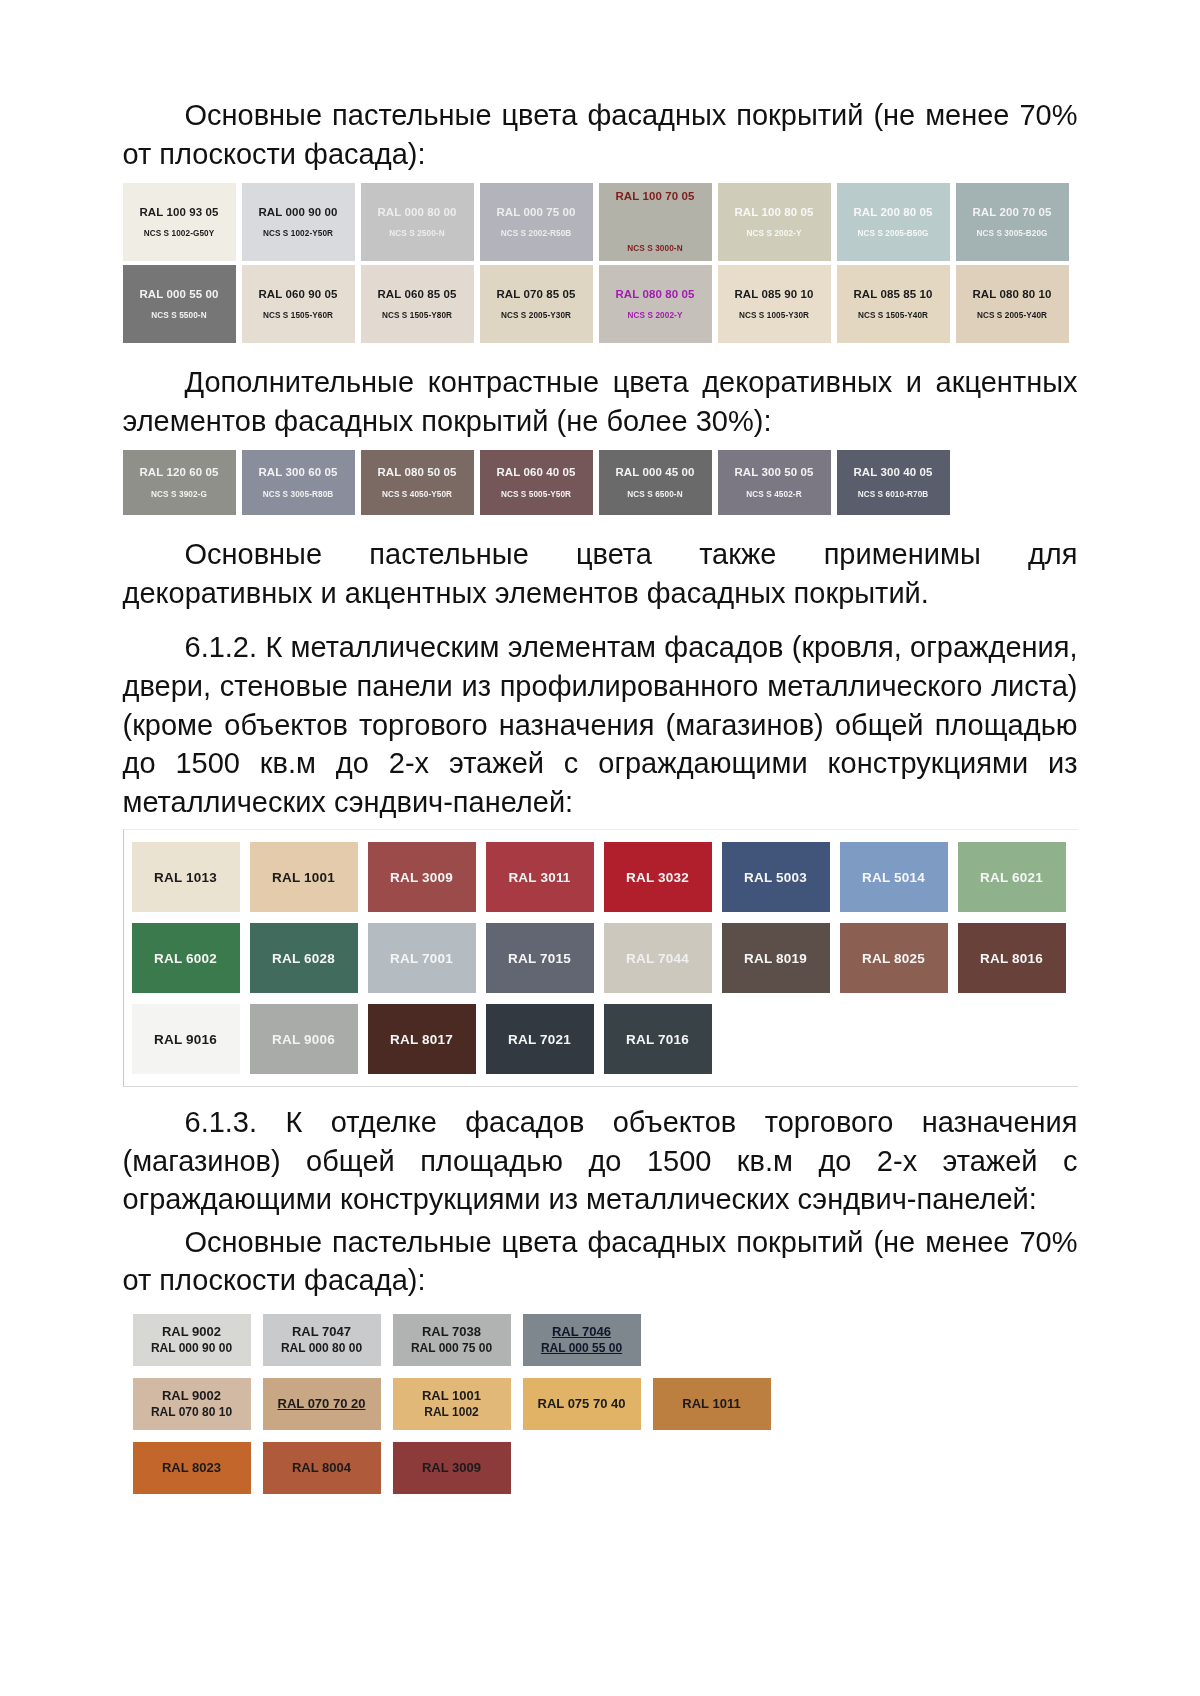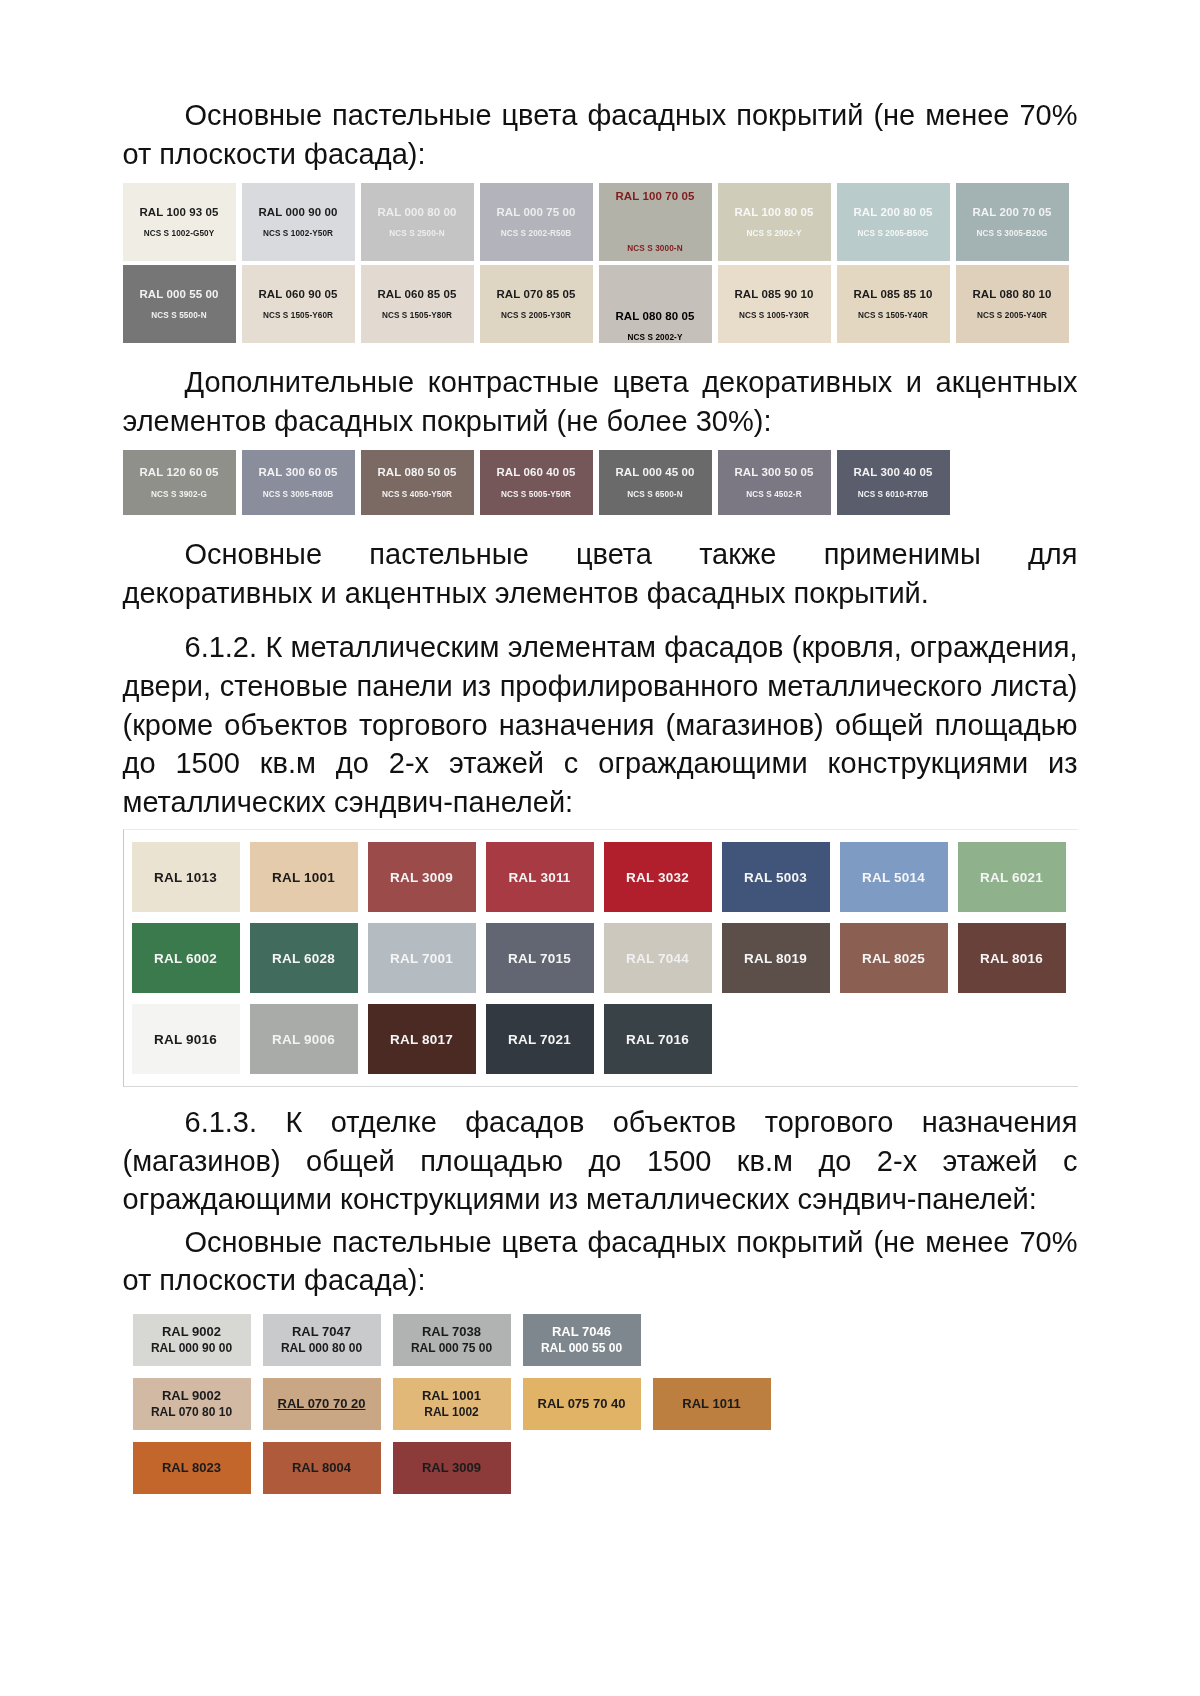--- a/index.html
+++ b/index.html
@@ -203,21 +203,21 @@
           <div class="ncs">NCS S 1505-Y60R</div>
         </div>
         <div class="ncs-cell" style="background: rgb(226, 218, 208); color: rgb(27, 27, 27);">
           <div class="ral">RAL 060 85 05</div>
           <div class="ncs">NCS S 1505-Y80R</div>
         </div>
         <div class="ncs-cell" style="background: rgb(222, 213, 195); color: rgb(27, 27, 27);">
           <div class="ral">RAL 070 85 05</div>
           <div class="ncs">NCS S 2005-Y30R</div>
         </div>
-        <div class="ncs-cell" style="background: rgb(198, 192, 187); color: #000000; justify-content: flex-end;">
+        <div class="ncs-cell" style="background: rgb(198, 192, 187); color: #a21caf;">
           <div class="ral">RAL 080 80 05</div>
           <div class="ncs">NCS S 2002-Y</div>
         </div>
         <div class="ncs-cell" style="background: rgb(232, 221, 203); color: rgb(27, 27, 27);">
           <div class="ral">RAL 085 90 10</div>
           <div class="ncs">NCS S 1005-Y30R</div>
         </div>
         <div class="ncs-cell" style="background: rgb(227, 215, 194); color: rgb(27, 27, 27);">
           <div class="ral">RAL 085 85 10</div>
           <div class="ncs">NCS S 1505-Y40R</div>
@@ -353,21 +353,21 @@
           <div class="l2">RAL 000 90 00</div>
         </div>
         <div class="pair-cell" style="background: rgb(201, 202, 203); color: rgb(27, 27, 27);">
           <div class="l1">RAL 7047</div>
           <div class="l2">RAL 000 80 00</div>
         </div>
         <div class="pair-cell" style="background: rgb(176, 179, 178); color: rgb(27, 27, 27);">
           <div class="l1">RAL 7038</div>
           <div class="l2">RAL 000 75 00</div>
         </div>
-        <div class="pair-cell" style="background: rgb(125, 135, 141); color: #ffffff;">
+        <div class="pair-cell" style="background: rgb(125, 135, 141); color: #0f172a; text-decoration: underline;">
           <div class="l1">RAL 7046</div>
           <div class="l2">RAL 000 55 00</div>
         </div>
       </div>
 
       <div class="pair-row big">
         <div class="pair-cell" style="background: rgb(210, 185, 164); color: rgb(27, 27, 27);">
           <div class="l1">RAL 9002</div>
           <div class="l2">RAL 070 80 10</div>
         </div>

